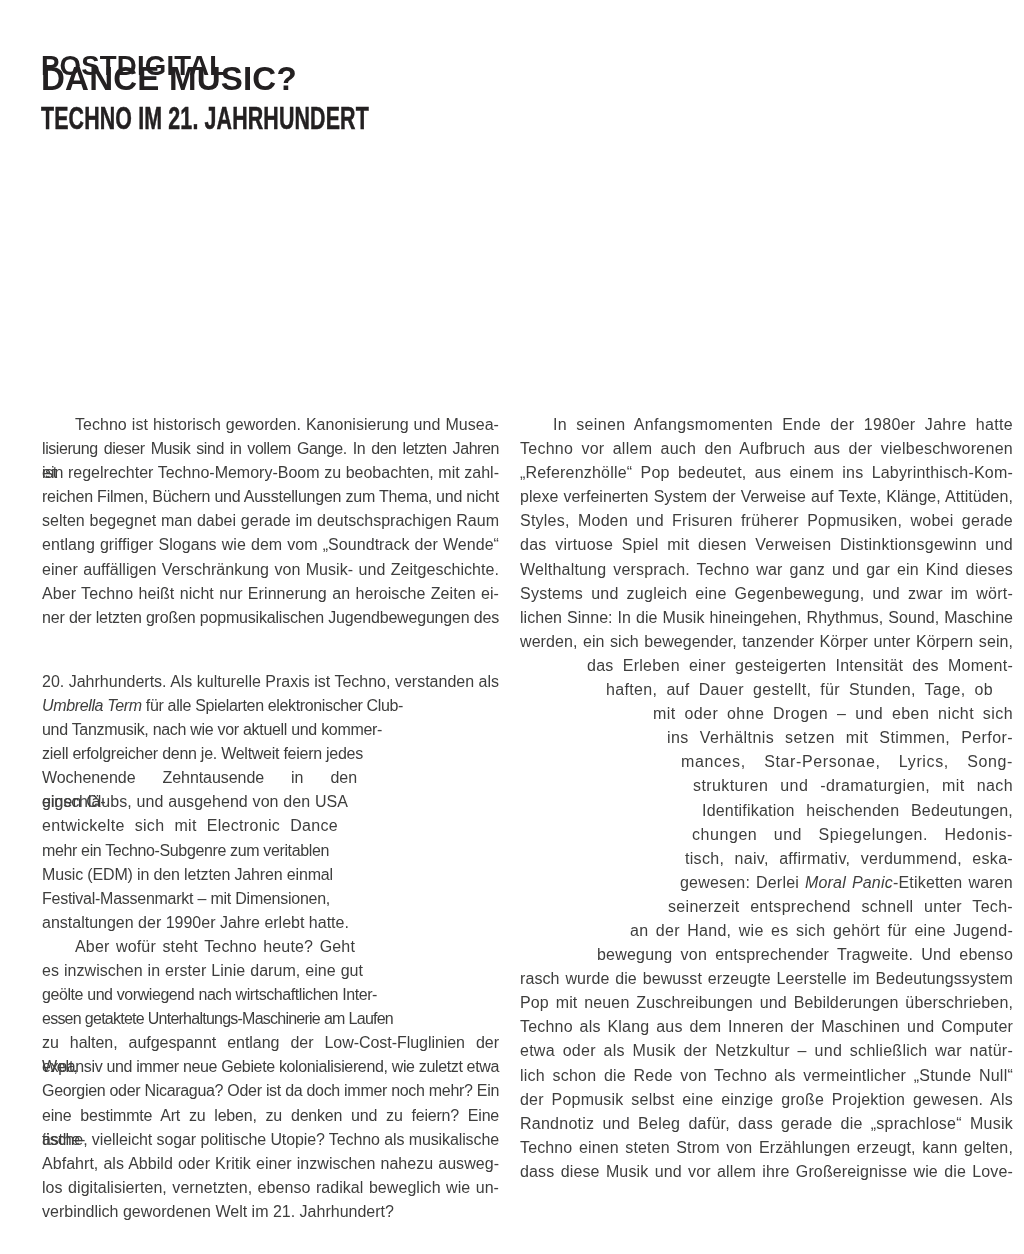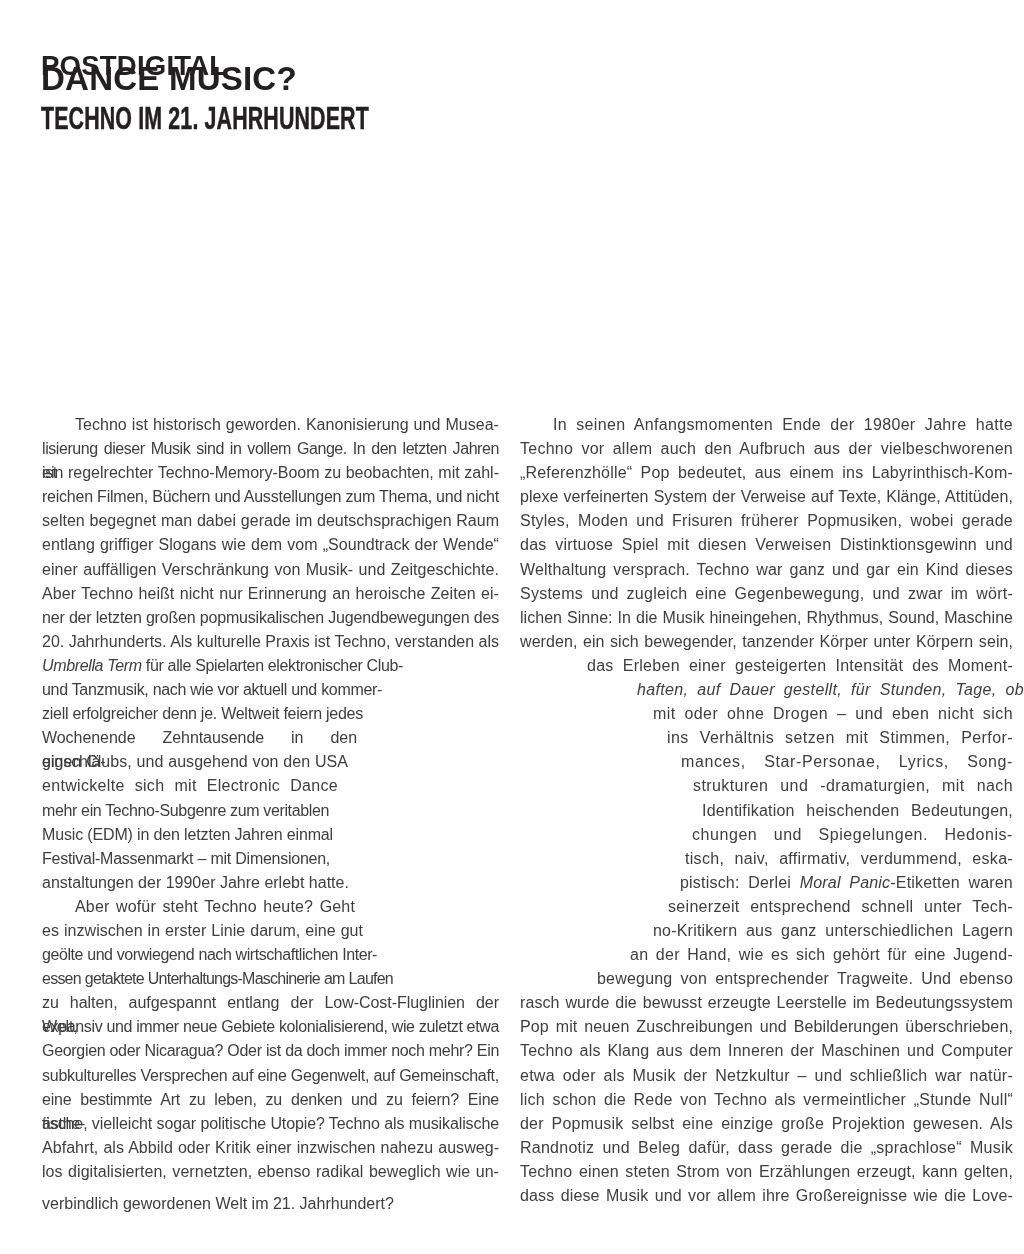--- a/index.html
+++ b/index.html
@@ -35,68 +35,66 @@
     <section class="col colL" style="color: rgb(62, 62, 61);">
         <div class="bline" style="width: 457px; text-indent: 33px; letter-spacing: 0.0318182px;">Techno ist historisch geworden. Kanonisierung und Musea-</div>
         <div class="bline" style="width: 457px; letter-spacing: -0.42029px;">lisierung dieser Musik sind in vollem Gange. In den letzten Jahren ist</div>
         <div class="bline" style="width: 457px; letter-spacing: 0.0059322px;">ein regelrechter Techno-Memory-Boom zu beobachten, mit zahl-</div>
         <div class="bline" style="width: 457px; letter-spacing: -0.229508px;">reichen Filmen, Büchern und Ausstellungen zum Thema, und nicht</div>
         <div class="bline" style="width: 457px; letter-spacing: 0.0122807px;">selten begegnet man dabei gerade im deutschsprachigen Raum</div>
         <div class="bline" style="width: 457px; letter-spacing: 0.0474576px;">entlang griffiger Slogans wie dem vom „Soundtrack der Wende“</div>
         <div class="bline" style="width: 457px; letter-spacing: 0.0459016px;">einer auffälligen Verschränkung von Musik- und Zeitgeschichte.</div>
         <div class="bline" style="width: 457px; letter-spacing: 0.0688525px;">Aber Techno heißt nicht nur Erinnerung an heroische Zeiten ei-</div>
         <div class="bline" style="width: 457px; letter-spacing: -0.186441px;">ner der letzten großen popmusikalischen Jugendbewegungen des</div>
-        <div class="bline" style="width: 457px; letter-spacing: 0px;">20. Jahrhunderts. Als kulturelle Praxis ist Techno, verstanden als</div>
+        <div class="bline" style="width: 457px; letter-spacing: 0px; margin-top: 40px;">20. Jahrhunderts. Als kulturelle Praxis ist Techno, verstanden als</div>
         <div class="bline" style="width: 361px; letter-spacing: -0.358491px;"><span class="it">Umbrella Term</span><span> für alle Spielarten elektronischer Club-</span></div>
         <div class="bline" style="width: 340px; letter-spacing: -0.326087px;">und Tanzmusik, nach wie vor aktuell und kommer-</div>
         <div class="bline" style="width: 321px; letter-spacing: -0.265306px;">ziell erfolgreicher denn je. Weltweit feiern jedes</div>
         <div class="bline" style="width: 315px; letter-spacing: -0.0512821px;">Wochenende Zehntausende in den einschlä-</div>
         <div class="bline" style="width: 306px; letter-spacing: 0.0378378px;">gigen Clubs, und ausgehend von den USA</div>
         <div class="bline" style="width: 296px; letter-spacing: 0.320833px;">entwickelte sich mit Electronic Dance</div>
         <div class="bline" style="width: 287px; letter-spacing: -0.368421px;">mehr ein Techno-Subgenre zum veritablen</div>
         <div class="bline" style="width: 291px; letter-spacing: -0.153846px;">Music (EDM) in den letzten Jahren einmal</div>
         <div class="bline" style="width: 288px; letter-spacing: -0.263158px;">Festival-Massenmarkt – mit Dimensionen,</div>
         <div class="bline ragged" style="width: 310px;">anstaltungen der 1990er Jahre erlebt hatte.</div>
         <div class="bline" style="width: 313px; text-indent: 33px; letter-spacing: 0.154412px;">Aber wofür steht Techno heute? Geht</div>
         <div class="bline" style="width: 321px; letter-spacing: 0.0397727px;">es inzwischen in erster Linie darum, eine gut</div>
         <div class="bline" style="width: 335px; letter-spacing: -0.428571px;">geölte und vorwiegend nach wirtschaftlichen Inter-</div>
         <div class="bline" style="width: 351px; letter-spacing: -0.76px;">essen getaktete Unterhaltungs-Maschinerie am Laufen</div>
         <div class="bline" style="width: 457px; letter-spacing: -0.047619px;">zu halten, aufgespannt entlang der Low-Cost-Fluglinien der Welt,</div>
         <div class="bline" style="width: 457px; letter-spacing: -0.353846px;">expansiv und immer neue Gebiete kolonialisierend, wie zuletzt etwa</div>
         <div class="bline" style="width: 457px; letter-spacing: -0.311475px;">Georgien oder Nicaragua? Oder ist da doch immer noch mehr? Ein</div>
-        <div class="bline" style="width: 457px; letter-spacing: -0.253968px;">subkulturelles Versprechen auf eine Gegenwelt, auf Gemeinschaft,</div>
         <div class="bline" style="width: 457px; letter-spacing: -0.21875px;">eine bestimmte Art zu leben, zu denken und zu feiern? Eine ästhe-</div>
         <div class="bline" style="width: 457px; letter-spacing: -0.106061px;">tische, vielleicht sogar politische Utopie? Techno als musikalische</div>
         <div class="bline" style="width: 457px; letter-spacing: 0.0395161px;">Abfahrt, als Abbild oder Kritik einer inzwischen nahezu ausweg-</div>
         <div class="bline" style="width: 457px; letter-spacing: 0.0601562px;">los digitalisierten, vernetzten, ebenso radikal beweglich wie un-</div>
-        <div class="bline ragged" style="width: 457px; margin-top: 8px;">verbindlich gewordenen Welt im 21. Jahrhundert?</div>
+        <div class="bline ragged" style="width: 457px;">verbindlich gewordenen Welt im 21. Jahrhundert?</div>
       </section>
     <section class="col colR" style="color: rgb(62, 62, 61);">
         <div class="bline" style="width: 493px; text-indent: 33px; letter-spacing: 0.329808px;">In seinen Anfangsmomenten Ende der 1980er Jahre hatte</div>
         <div class="bline" style="width: 493px; letter-spacing: 0.265517px;">Techno vor allem auch den Aufbruch aus der vielbeschworenen</div>
         <div class="bline" style="width: 493px; letter-spacing: 0.195082px;">„Referenzhölle“ Pop bedeutet, aus einem ins Labyrinthisch-Kom-</div>
         <div class="bline" style="width: 493px; letter-spacing: 0.041791px;">plexe verfeinerten System der Verweise auf Texte, Klänge, Attitüden,</div>
         <div class="bline" style="width: 493px; letter-spacing: 0.231356px;">Styles, Moden und Frisuren früherer Popmusiken, wobei gerade</div>
         <div class="bline" style="width: 493px; letter-spacing: 0.246721px;">das virtuose Spiel mit diesen Verweisen Distinktionsgewinn und</div>
         <div class="bline" style="width: 493px; letter-spacing: 0.189344px;">Welthaltung versprach. Techno war ganz und gar ein Kind dieses</div>
         <div class="bline" style="width: 493px; letter-spacing: 0.251754px;">Systems und zugleich eine Gegenbewegung, und zwar im wört-</div>
         <div class="bline" style="width: 493px; letter-spacing: 0.0328125px;">lichen Sinne: In die Musik hineingehen, Rhythmus, Sound, Maschine</div>
         <div class="bline" style="width: 493px; letter-spacing: 0.0710937px;">werden, ein sich bewegender, tanzender Körper unter Körpern sein,</div>
         <div class="bline" style="width: 426px; margin-left: 67px; letter-spacing: 0.275962px;">das Erleben einer gesteigerten Intensität des Moment-</div>
-        <div class="bline" style="width: 387px; margin-left: 117px; letter-spacing: 0.342708px; font-style: italic;">haften, auf Dauer gestellt, für Stunden, Tage, ob</div>
+        <div class="bline" style="width: 387px; margin-left: 86px; letter-spacing: 0.342708px;">haften, auf Dauer gestellt, für Stunden, Tage, ob</div>
         <div class="bline" style="width: 360px; margin-left: 133px; letter-spacing: 0.426829px;">mit oder ohne Drogen – und eben nicht sich</div>
         <div class="bline" style="width: 346px; margin-left: 147px; letter-spacing: 0.409756px;">ins Verhältnis setzen mit Stimmen, Perfor-</div>
         <div class="bline" style="width: 332px; margin-left: 161px; letter-spacing: 0.62px;">mances, Star-Personae, Lyrics, Song-</div>
         <div class="bline" style="width: 320px; margin-left: 173px; letter-spacing: 0.416216px;">strukturen und -dramaturgien, mit nach</div>
         <div class="bline" style="width: 311px; margin-left: 182px; letter-spacing: 0.202632px;">Identifikation heischenden Bedeutungen,</div>
         <div class="bline" style="width: 321px; margin-left: 172px; letter-spacing: 0.562121px;">chungen und Spiegelungen. Hedonis-</div>
         <div class="bline" style="width: 328px; margin-left: 165px; letter-spacing: 0.29878px;">tisch, naiv, affirmativ, verdummend, eska-</div>
-        <div class="bline" style="width: 333px; margin-left: 160px; letter-spacing: 0.195349px;"><span>pistisch: Derlei </span><span class="it">Moral Panic</span><span>-Etiketten waren</span></div>
+        <div class="bline" style="width: 333px; margin-left: 160px; letter-spacing: 0.195349px;"><span>gewesen: Derlei </span><span class="it">Moral Panic</span><span>-Etiketten waren</span></div>
         <div class="bline" style="width: 345px; margin-left: 148px; letter-spacing: 0.308333px;">seinerzeit entsprechend schnell unter Tech-</div>
-        <div class="bline" style="width: 360px; margin-left: 133px; letter-spacing: 0.202222px;">no-Kritikern aus ganz unterschiedlichen Lagern</div>
         <div class="bline" style="width: 383px; margin-left: 110px; letter-spacing: 0.282979px;">an der Hand, wie es sich gehört für eine Jugend-</div>
         <div class="bline" style="width: 416px; margin-left: 77px; letter-spacing: 0.196875px;">bewegung von entsprechender Tragweite. Und ebenso</div>
         <div class="bline" style="width: 493px; letter-spacing: 0.0846774px;">rasch wurde die bewusst erzeugte Leerstelle im Bedeutungssystem</div>
         <div class="bline" style="width: 493px; letter-spacing: 0.128333px;">Pop mit neuen Zuschreibungen und Bebilderungen überschrieben,</div>
         <div class="bline" style="width: 493px; letter-spacing: 0.187069px;">Techno als Klang aus dem Inneren der Maschinen und Computer</div>
         <div class="bline" style="width: 493px; letter-spacing: 0.265323px;">etwa oder als Musik der Netzkultur – und schließlich war natür-</div>
         <div class="bline" style="width: 493px; letter-spacing: 0.231452px;">lich schon die Rede von Techno als vermeintlicher „Stunde Null“</div>
         <div class="bline" style="width: 493px; letter-spacing: 0.22377px;">der Popmusik selbst eine einzige große Projektion gewesen. Als</div>
         <div class="bline" style="width: 493px; letter-spacing: 0.250833px;">Randnotiz und Beleg dafür, dass gerade die „sprachlose“ Musik</div>
         <div class="bline" style="width: 493px; letter-spacing: 0.135484px;">Techno einen steten Strom von Erzählungen erzeugt, kann gelten,</div>

